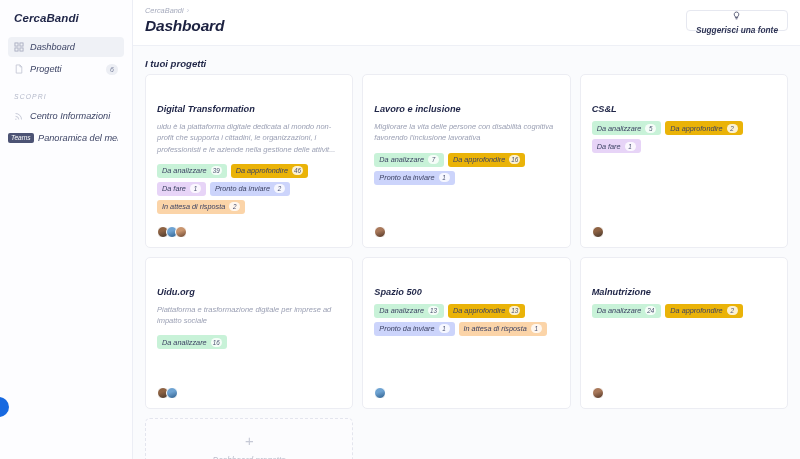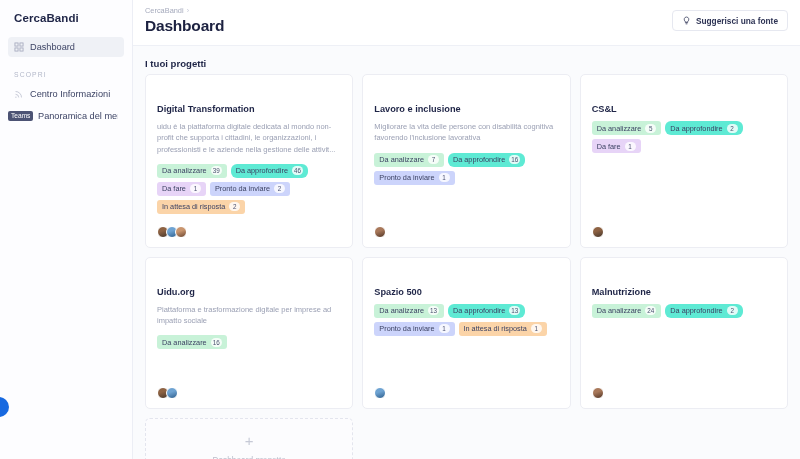--- a/index.html
+++ b/index.html
@@ -3,21 +3,21 @@
 <meta charset="utf-8">
 <style>
   * { box-sizing: border-box; margin: 0; padding: 0; }
   html, body {
     width: 800px; height: 459px;
     overflow: hidden;
     font-family: "Liberation Sans", sans-serif;
     background: #ffffff;
     color: #2a3050;
   }
-  .app { display: flex; width: 800px; height: 337px; position: relative; }
+  .app { display: flex; width: 800px; height: 337px; position: relative; font-style: italic; }
 
   
   .sidebar {
     width: 133px; height: 459px;
     background: #fdfdff;
     border-right: 1px solid #eceef5;
     padding: 10px 8px 0 8px;
     position: relative;
     flex: 0 0 133px;
   }
@@ -67,21 +67,21 @@
     padding: 6px 12px 0 12px;
     background: #ffffff;
   }
   .crumbs { font-size: 7.4px; color: #a5aabc; display: flex; align-items: center; gap: 3px; }
   .crumb-sep { font-size: 7px; color: #c3c7d6; }
   .page-title { font-size: 15.5px; font-weight: bold; color: #1c2140; margin-top: 2px; letter-spacing: -.2px; }
   .topbar-actions { display: flex; align-items: center; gap: 8px; margin-top: 4px; }
   .btn {
     display: flex; align-items: center; gap: 5px;
     height: 21px; padding: 0 9px; border-radius: 4px;
-    font-size: 8.3px; cursor: pointer; white-space: nowrap;
+    font-size: 8.3px; cursor: pointer; white-space: nowrap; flex-direction: column;
   }
   .btn-ghost { background: #ffffff; color: #2d3354; border: 1px solid #e6e8f0; font-weight: bold; }
   .btn-primary { background: #2bb8ef; color: #ffffff; font-weight: bold; }
   .kbd {
     background: rgba(255,255,255,.28); border-radius: 2px;
     font-size: 6.6px; padding: 1px 3px; line-height: 1; color:#ffffff;
   }
   .ic { width: 9px; height: 9px; display: block; }
 
   .content {
@@ -109,21 +109,21 @@
     border-radius: 3px; padding: 2.5px 5px;
     font-size: 7.3px; color: #3c4263; white-space: nowrap;
   }
   .tag .num {
     background: rgba(255,255,255,.82); border-radius: 6px;
     font-size: 6.3px; min-width: 11px; height: 9px;
     display: inline-flex; align-items: center; justify-content: center;
     padding: 0 2px; color: #4a5070;
   }
   .t-green { background: #c8f2d8; }
-  .t-yellow { background: #5eead4; border-radius: 6px; }
+  .t-yellow { background: #eab308; }
   .t-purple { background: #e7d4f7; }
   .t-blue { background: #ccd4fb; }
   .t-orange { background: #fbd4a8; }
 
   .avatars { display: flex; align-items: center; margin-top: auto; padding-top: 6px; }
   .avatar {
     width: 12px; height: 12px; border-radius: 50%;
     border: 1.3px solid #ffffff; margin-right: -3px;
     background-size: cover; position: relative;
   }
@@ -156,20 +156,30 @@
         <svg viewBox="0 0 16 16" fill="none" stroke="#6b7190" stroke-width="1.4">
           <rect x="1.5" y="1.5" width="5" height="5"></rect>
             <rect x="9.5" y="1.5" width="5" height="5"></rect>
           <rect x="1.5" y="9.5" width="5" height="5"></rect>
             <rect x="9.5" y="9.5" width="5" height="5"></rect>
         </svg>
       </span>
       <span class="nav-label">Dashboard</span>
     </div>
 
+    <div class="nav-item">
+      <span class="nav-icon">
+        <svg viewBox="0 0 16 16" fill="none" stroke="#8f95ae" stroke-width="1.3">
+          <path d="M3.5 1.5h6l3 3v10h-9z"></path>
+            <path d="M9.5 1.5v3h3"></path>
+        </svg>
+      </span>
+      <span class="nav-label">Progetti</span>
+      <span class="count-pill">6</span>
+    </div>
 
     <div class="section-label">SCOPRI</div>
 
     <div class="nav-item">
       <span class="nav-icon">
         <svg viewBox="0 0 16 16" fill="none" stroke="#8f95ae" stroke-width="1.4">
           <path d="M2.5 13.5a0 0 0 0 1 0 0"></path>
             <circle cx="3" cy="13" r="1" fill="#8f95ae" stroke="none"></circle>
           <path d="M2.5 8.5a5 5 0 0 1 5 5"></path>
             <path d="M2.5 4a9.5 9.5 0 0 1 9.5 9.5"></path>

